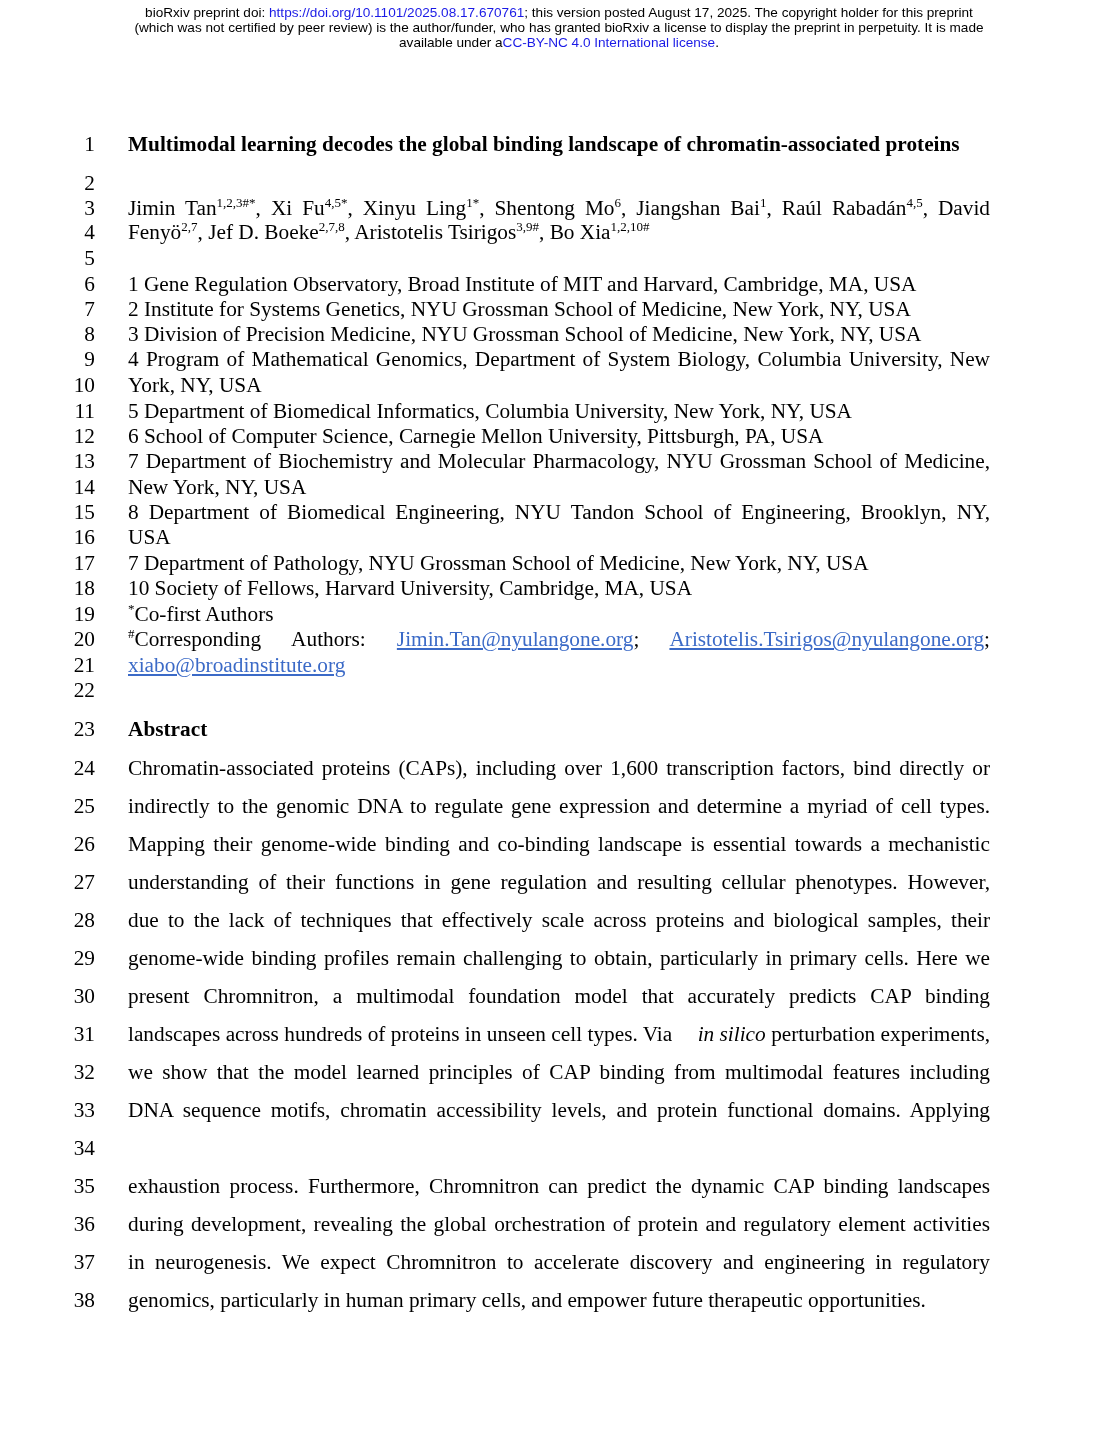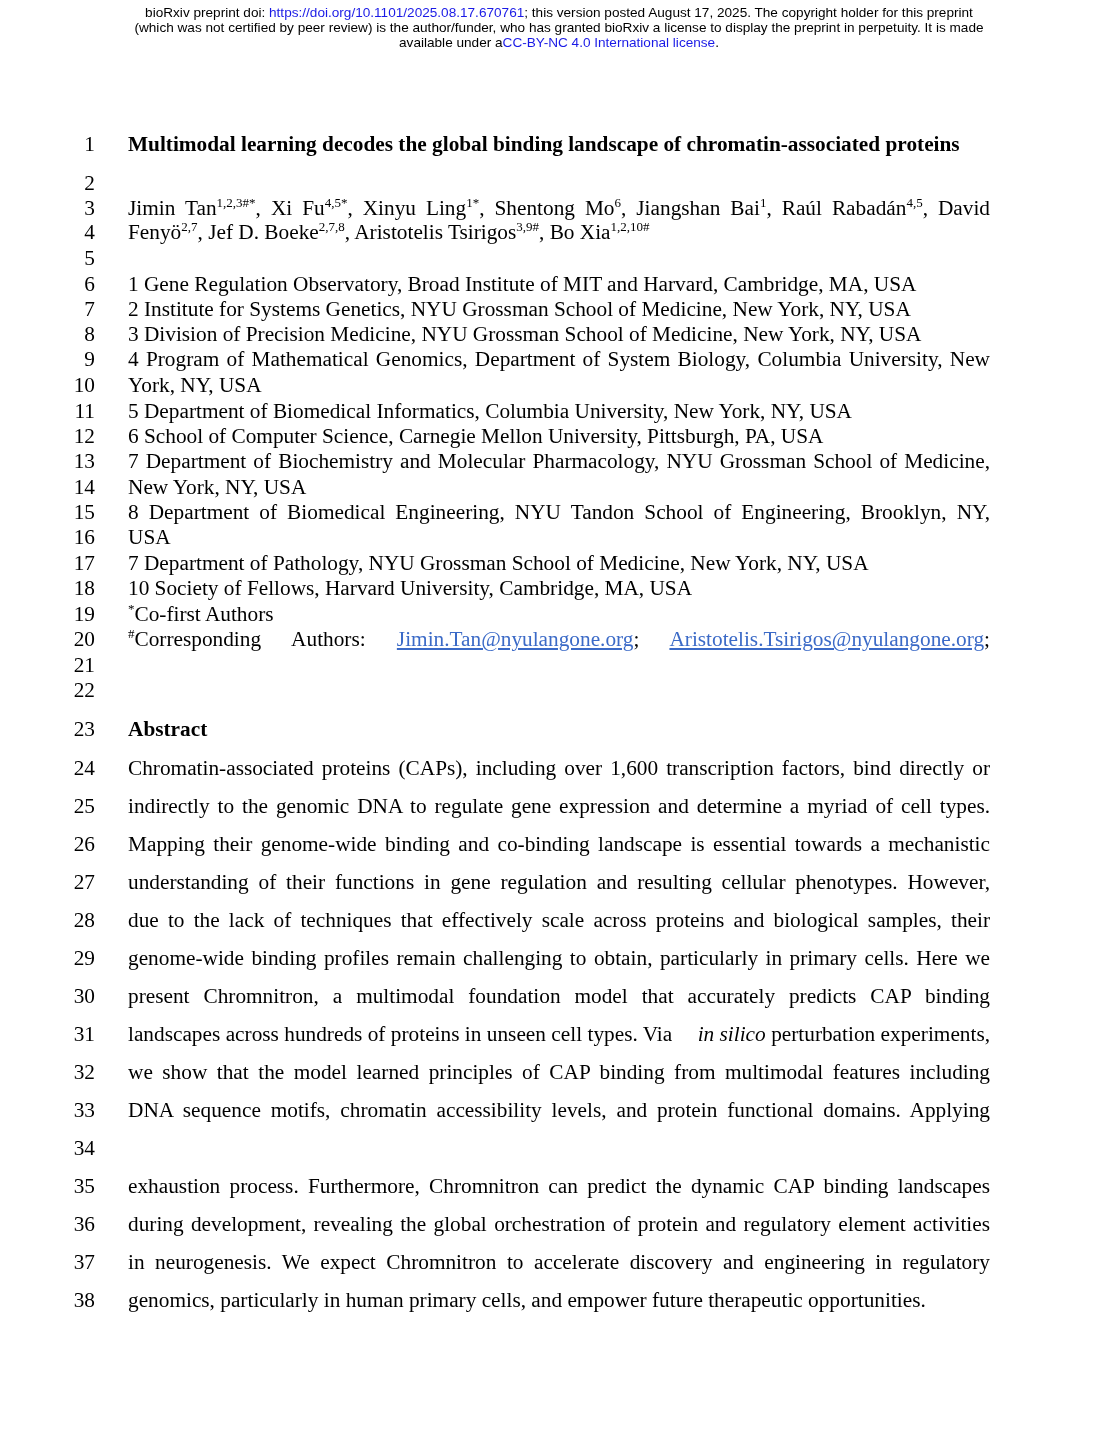--- a/index.html
+++ b/index.html
@@ -106,20 +106,21 @@
 <div class="ln" style="top:601px">
     <span class="num">19</span>
     <span class="txt"><sup>*</sup><span>Co-first Authors</span></span>
   </div>
 <div class="ln" style="top:626px">
     <span class="num">20</span>
     <span class="txt j"><sup>#</sup><span>Corresponding Authors:</span> <a class="mail">Jimin.Tan@nyulangone.org</a><span>;</span> <a class="mail">Aristotelis.Tsirigos@nyulangone.org</a><span>;</span></span>
   </div>
 <div class="ln" style="top:652px">
     <span class="num">21</span>
+    <span class="txt"><a class="mail">xiabo@broadinstitute.org</a></span>
   </div>
 <div class="ln" style="top:677px">
     <span class="num">22</span>
   </div>
 
 <div class="ln" style="top:716px">
     <span class="num">23</span>
     <span class="txt bold">Abstract</span>
   </div>
 <div class="ln" style="top:755px">

